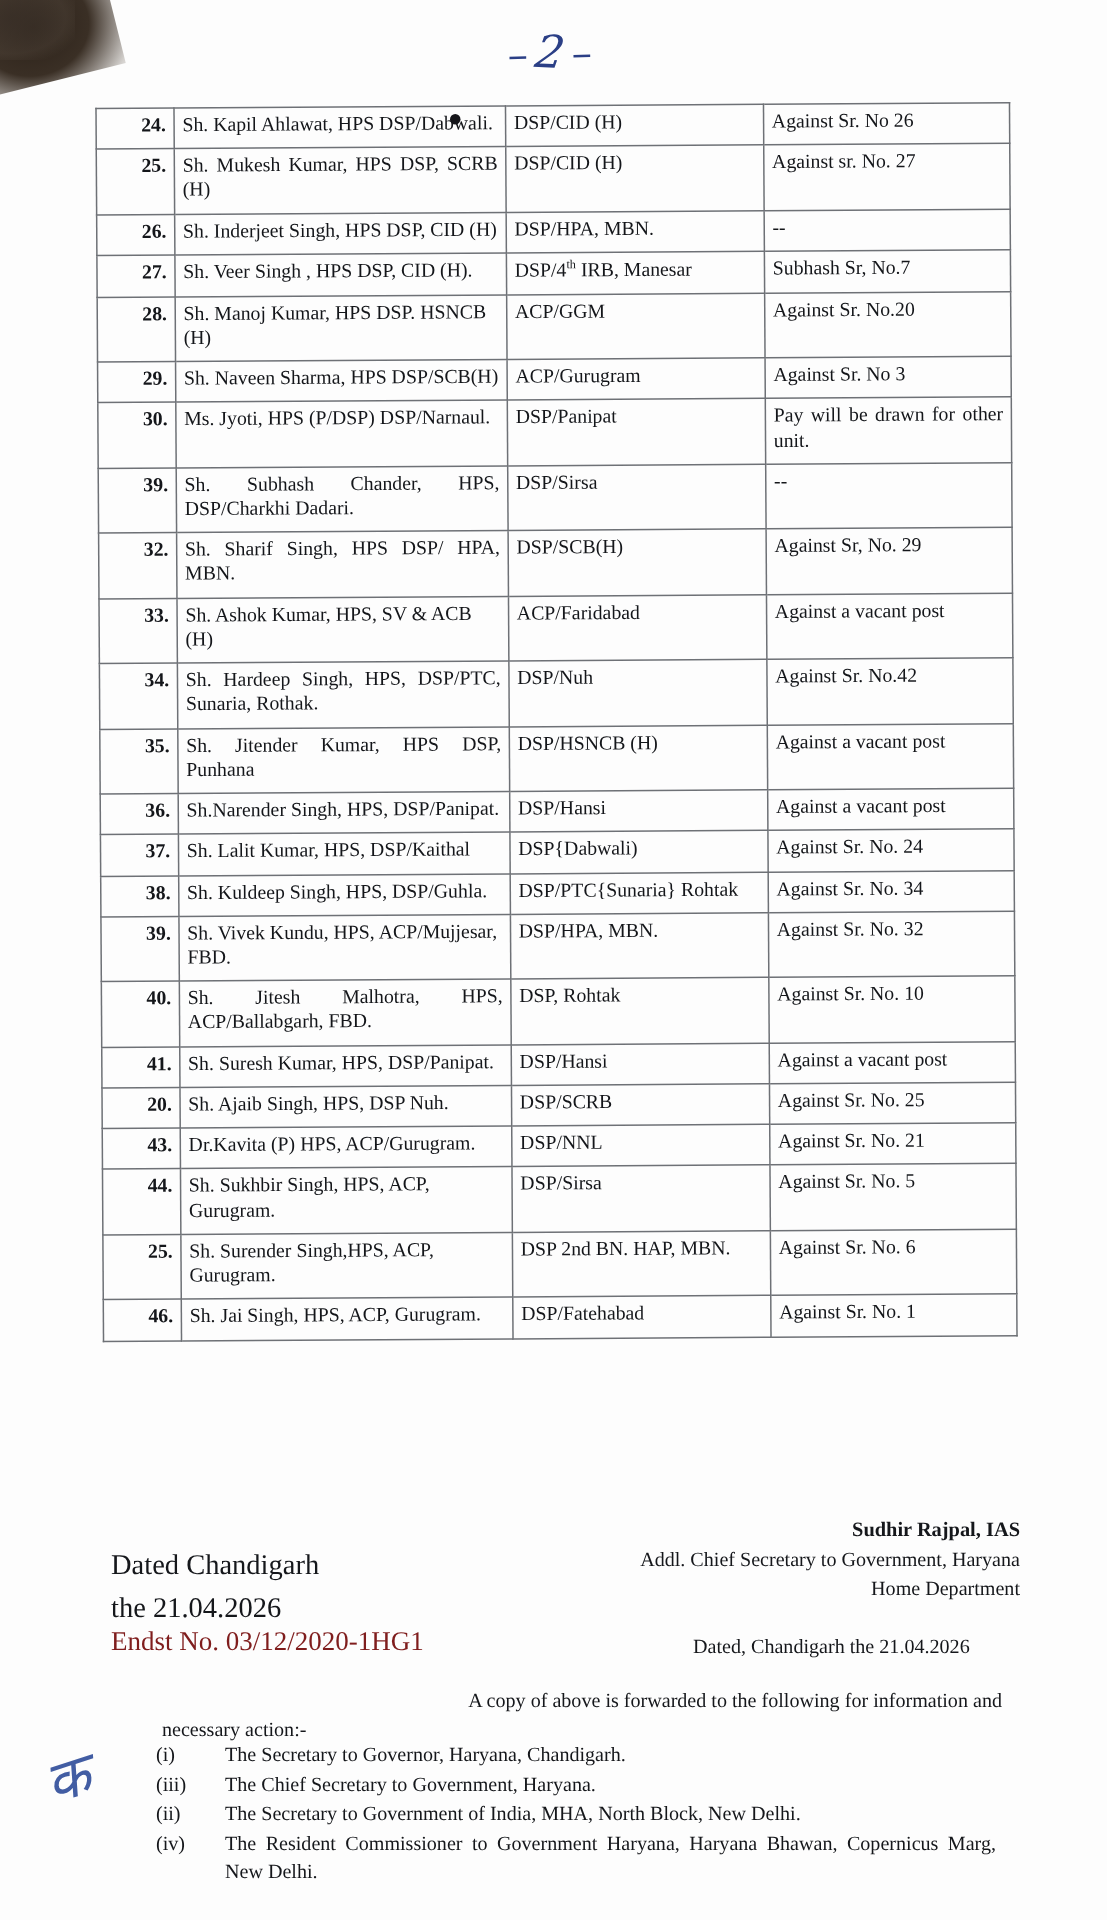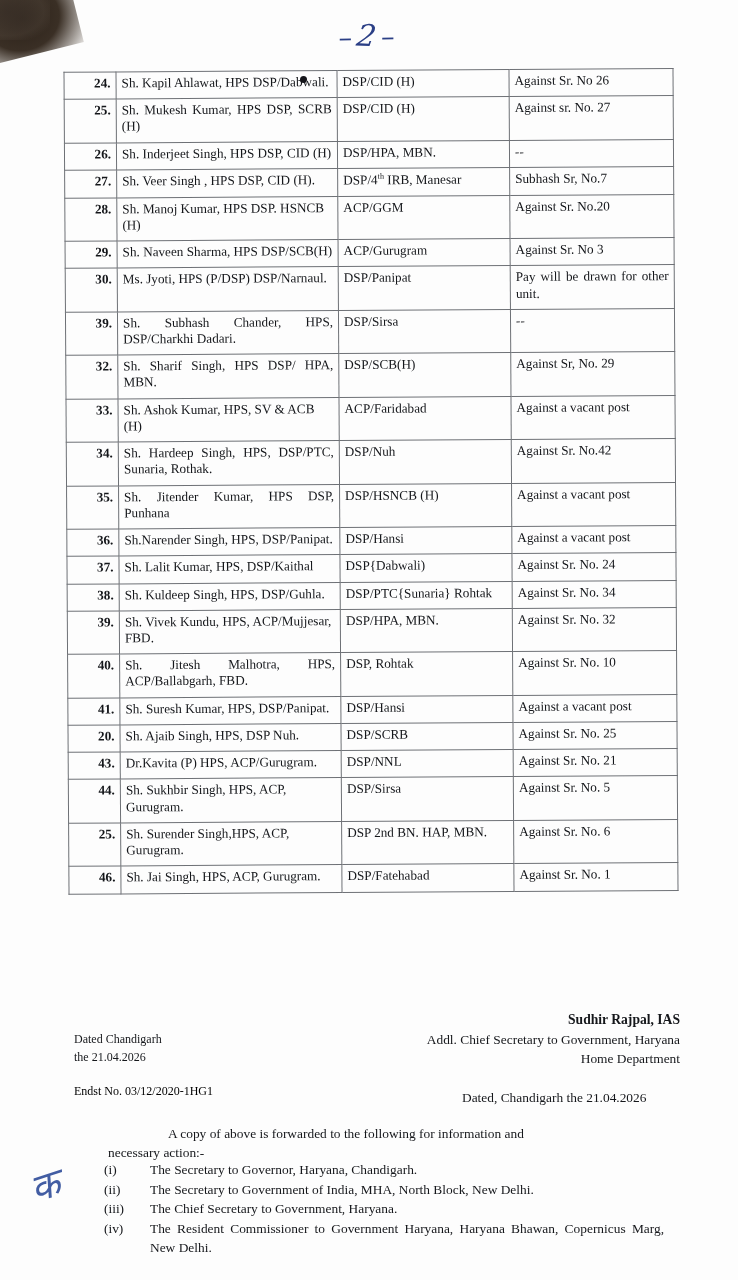--- a/index.html
+++ b/index.html
@@ -129,49 +129,49 @@
     font-size: 13.4px;
     line-height: 1.45;
     color: #15171b;
   }
   .sig-name { font-weight: bold; font-size: 13.6px; }
 
   .dated-left {
     position: absolute;
     left: 74px;
     top: 30px;
-    font-size: 12px;
+    font-size: 19px;
     line-height: 1.5;
     color: #15171b;
   }
   .endst {
     position: absolute;
     left: 74px;
     top: 84px;
-    font-size: 12px;
-    color: #000000;
+    font-size: 18px;
+    color: #7f1d1d;
   }
   .dated-right {
     position: absolute;
     left: 462px;
     top: 90px;
     font-size: 13.4px;
     color: #15171b;
   }
 
   .copy-note {
     position: absolute;
     left: 108px;
     top: 1124px;
     width: 560px;
     font-size: 13.4px;
     line-height: 1.42;
     color: #15171b;
   }
-  .copy-note .indent-first { display: block; text-indent: 60px; }
+  .copy-note .indent-first { display: block; text-indent: 60px; text-align: right; }
 
   .dist-list {
     position: absolute;
     left: 104px;
     top: 1160px;
     width: 560px;
     font-size: 13.4px;
     line-height: 1.46;
     color: #15171b;
   }
@@ -380,26 +380,26 @@
     <span class="indent-first">A copy of above is forwarded to the following for information and</span>
     <span>necessary action:-</span>
   </div>
 
   <div class="dist-list" id="dist-list">
       <div class="dist-row">
         <div class="dist-num">(i)</div>
         <div class="dist-txt">The Secretary to Governor, Haryana, Chandigarh.</div>
       </div>
       <div class="dist-row">
+        <div class="dist-num">(iii)</div>
+        <div class="dist-txt">The Chief Secretary to Government, Haryana.</div>
+      </div>
+      <div class="dist-row">
         <div class="dist-num">(ii)</div>
         <div class="dist-txt">The Secretary to Government of India, MHA, North Block, New Delhi.</div>
-      </div>
-      <div class="dist-row">
-        <div class="dist-num">(iii)</div>
-        <div class="dist-txt">The Chief Secretary to Government, Haryana.</div>
       </div>
       <div class="dist-row">
         <div class="dist-num">(iv)</div>
         <div class="dist-txt just">The Resident Commissioner to Government Haryana, Haryana  Bhawan, Copernicus Marg, New Delhi.</div>
       </div>
     </div>
 
   <div class="ink-initial">क</div>
 
   <div class="page-foot">2 /2</div>

